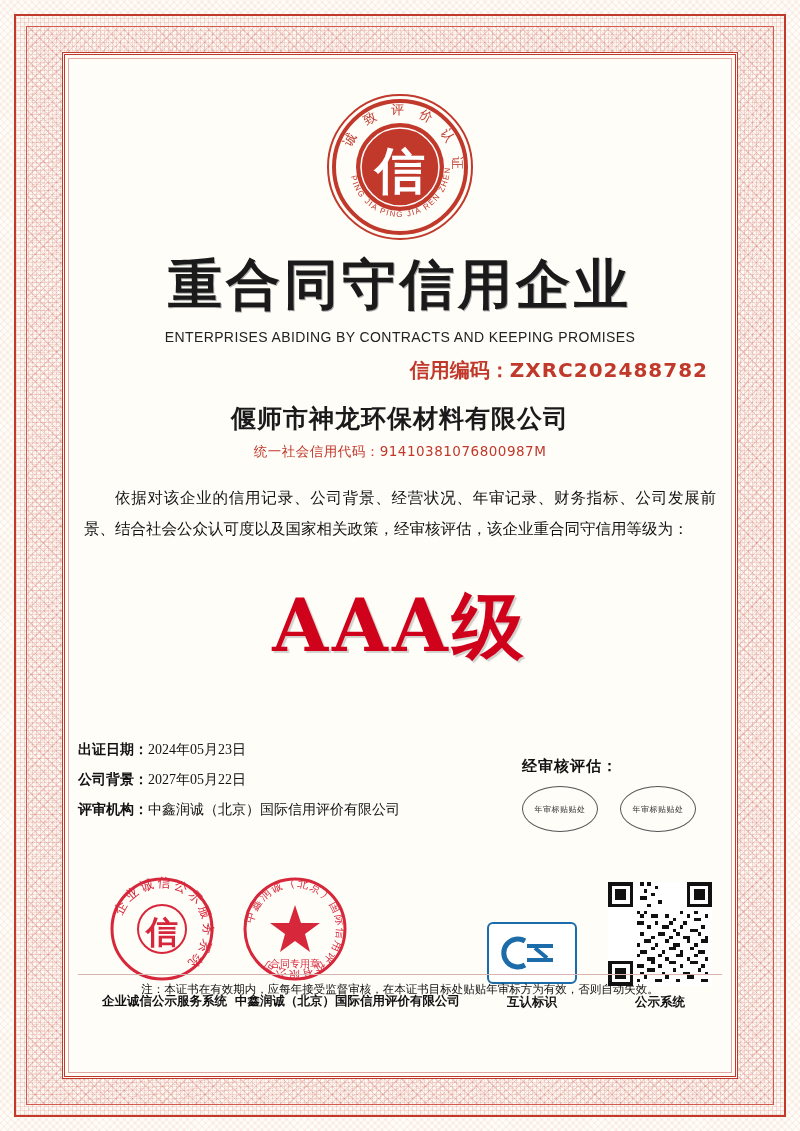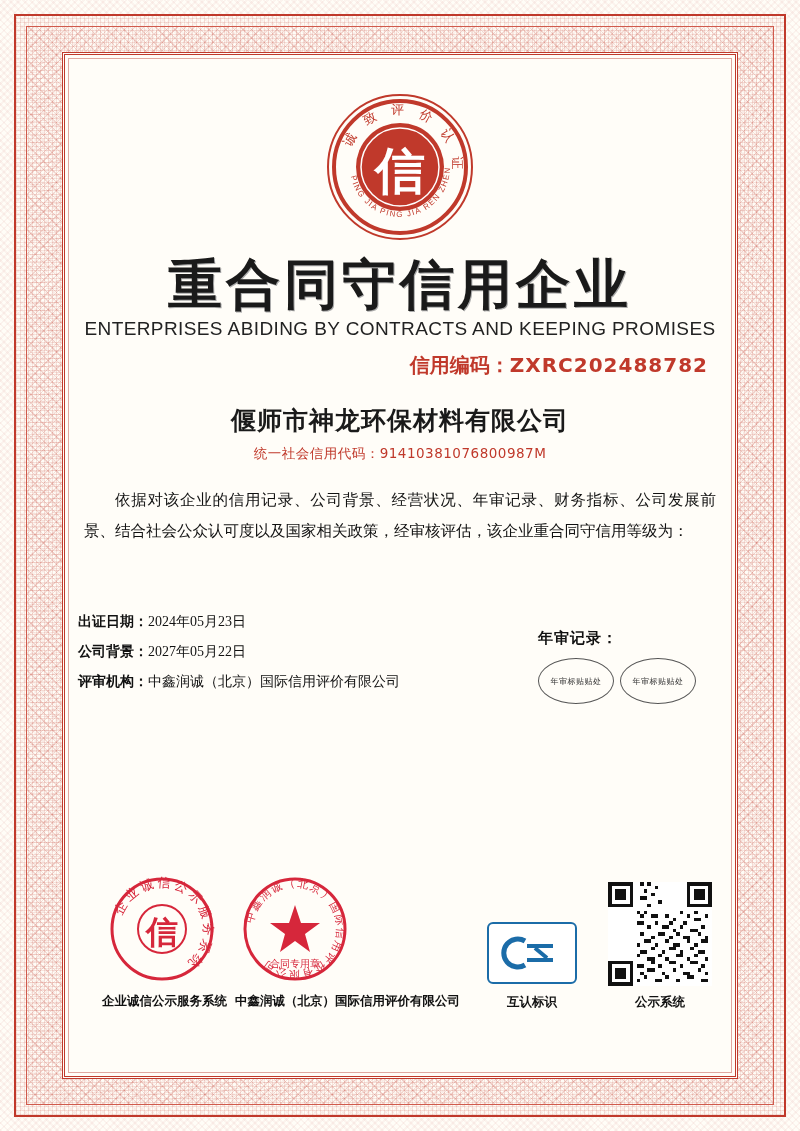--- a/index.html
+++ b/index.html
@@ -60,34 +60,34 @@
   
   .title-cn{
     margin-top:14px;
     font-family:"DejaVu Sans","Liberation Sans",sans-serif;
     font-size:54px;font-weight:bold;letter-spacing:4px;
     color:#1a1a1a;
     line-height:1.08;
     text-shadow:1px 1px 0 #aaa;
   }
   .title-en{
-    margin-top:4px;
-    font-size:19px;letter-spacing:.4px;color:#222;
+    margin-top:15px;
+    font-size:14px;letter-spacing:.4px;color:#222;
     font-family:"Liberation Sans",sans-serif;
   }
   .credit-no{
     margin-top:12px;
     width:100%;text-align:right;
     font-size:20px;color:#c0392b;font-weight:bold;
     font-family:"DejaVu Sans",sans-serif;
     padding-right:14px;box-sizing:border-box;
   }
   .credit-no .val{letter-spacing:1px;}
   .company{
-    margin-top:25px;
+    margin-top:18px;
     font-size:25px;font-weight:bold;color:#1a1a1a;letter-spacing:1px;
   }
   .uscc{
     margin-top:8px;
     font-size:13.5px;color:#c0392b;letter-spacing:.5px;
   }
   .body-text{
     margin-top:22px;
     width:100%;
     font-size:15.5px;line-height:2.0;color:#111;
@@ -105,21 +105,21 @@
   }
   
   .info-row{
     margin-top:60px;width:100%;display:flex;justify-content:space-between;align-items:flex-start;
   }
   .info-left{font-size:14px;line-height:2.05;color:#111;font-family:"DejaVu Serif","Liberation Serif",serif;}
   .info-left b{font-weight:bold;}
   .info-left .u{font-family:"Liberation Serif",serif;}
   .info-right{padding-right:26px;padding-top:22px;text-align:left;}
   .ar-title{font-size:15px;font-weight:bold;color:#111;margin-bottom:10px;letter-spacing:1px;}
-  .ar-circles{display:flex;gap:6px;align-items:flex-end;}
+  .ar-circles{display:flex;gap:22px;align-items:flex-end;}
   .ar-circle{
     width:74px;height:44px;border:1px solid #555;border-radius:50%;
     display:flex;align-items:center;justify-content:center;
     font-size:8px;color:#333;letter-spacing:.5px;
   }
   
   .bottom{
     position:absolute;left:0;right:0;bottom:52px;width:100%;
   }
   .seals{
@@ -192,36 +192,37 @@
 
     <div class="company">偃师市神龙环保材料有限公司</div>
     <div class="uscc">
       <span>统一社会信用代码：</span><span>91410381076800987M</span>
     </div>
 
     <div class="body-text">
       <span class="indent">依据对该企业的信用记录、公司背景、经营状况、年审记录、财务指标、公司发展前景、结合社会公众认可度以及国家相关政策，经审核评估，该企业重合同守信用等级为：</span>
     </div>
 
+    <div class="grade">AAA级</div>
 
     <div class="info-row">
       <div class="info-left">
         <div>
           <b>出证日期：</b><span class="u">2024年05月23日</span>
         </div>
         <div>
           <b>公司背景：</b><span class="u">2027年05月22日</span>
         </div>
         <div>
           <b>评审机构：</b><span class="u">中鑫润诚（北京）国际信用评价有限公司</span>
         </div>
       </div>
 
       <div class="info-right">
-        <div class="ar-title">年审记录：</div>
+        <div class="ar-title">经审核评估：</div>
         <div class="ar-circles">
           <div class="ar-circle">年审标贴贴处</div>
           <div class="ar-circle">年审标贴贴处</div>
         </div>
       </div>
     </div>
 
     <div class="bottom">
       <div class="seals">
 
@@ -372,16 +373,17 @@
                   <rect x="17" y="11" width="1" height="1"></rect>
                 <rect x="21" y="11" width="1" height="1"></rect>
                   <rect x="24" y="8" width="1" height="1"></rect>
               </g>
             </svg>
           </div>
           <div class="cap">公示系统</div>
         </div>
       </div>
 
+      <div class="note">注：本证书在有效期内，应每年接受监督审核，在本证书目标处贴贴年审标方为有效，否则自动失效。</div>
     </div>
 
   </div>
 </div>
 
 </body></html>

